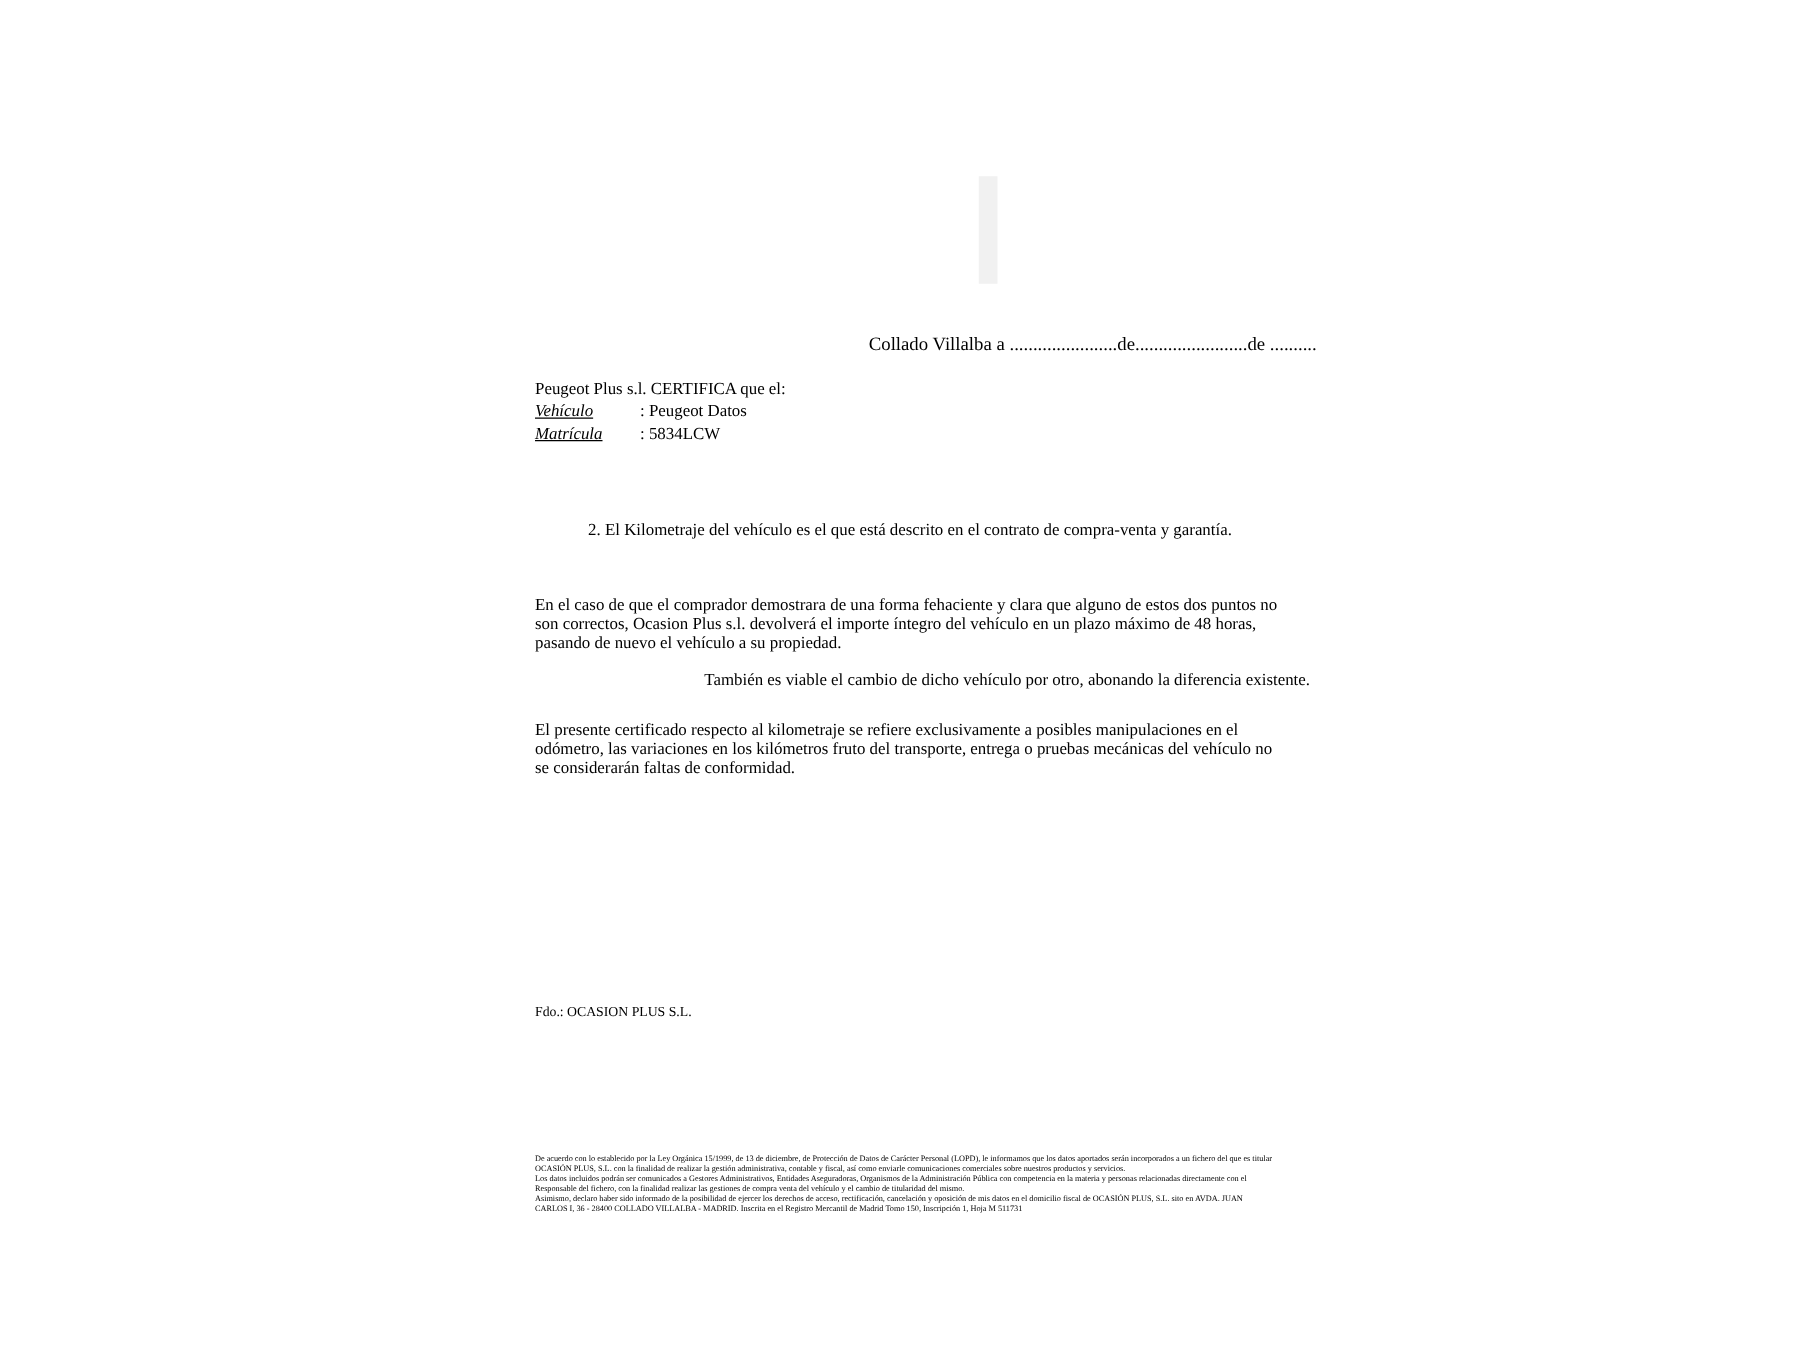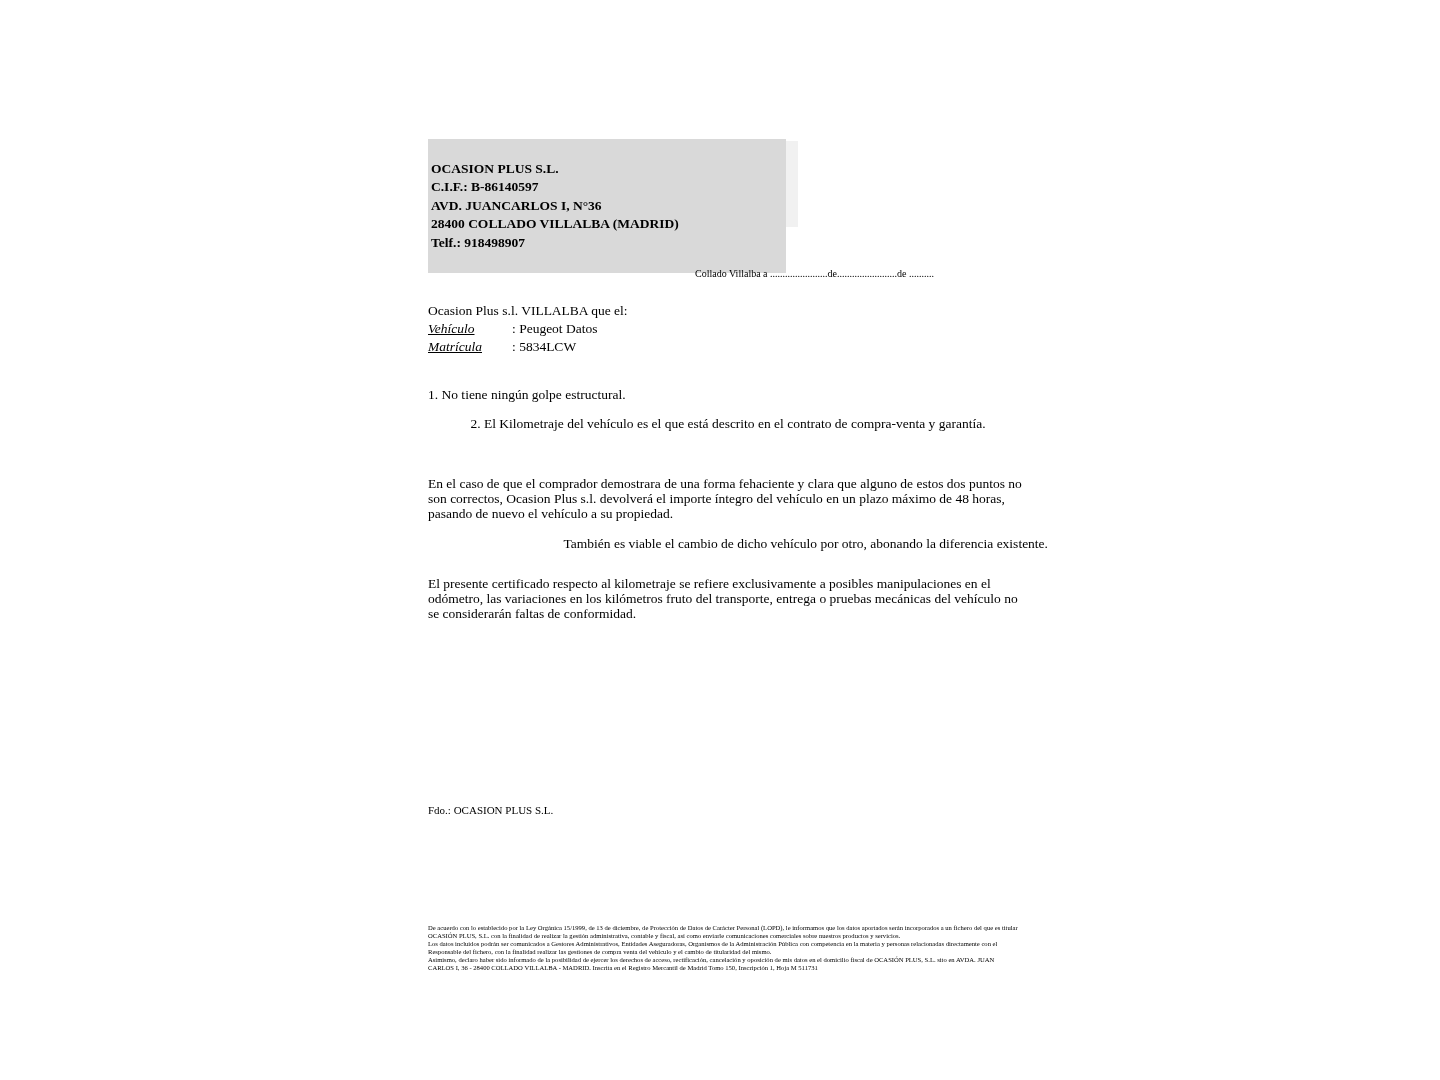--- a/index.html
+++ b/index.html
@@ -33,21 +33,21 @@
     left: 783px;
     top: 141px;
     width: 15px;
     height: 86px;
     background: #f1f1f1;
   }
 
   .date-line {
     left: 695px;
     top: 268px;
-    font-size: 10px;
+    font-size: 15px;
     white-space: nowrap;
   }
 
   .cert-block {
     left: 428px;
     top: 302px;
     font-size: 13.5px;
     line-height: 18px;
   }
   .cert-label {
@@ -93,41 +93,33 @@
     white-space: pre-line;
   }
 </style>
 </head>
 <body>
 
 <div class="page">
 
   <div class="abs header-box-edge"></div>
 
-  <div class="abs header-box" style="background: rgb(217, 217, 217);">
-    <div>OCASION PLUS S.L.
-C.I.F.: B-86140597
-AVD. JUANCARLOS I, N°36
-28400 COLLADO VILLALBA (MADRID)
-Telf.: 918498907</div>
-  </div>
 
   <div class="abs date-line">Collado Villalba a .......................de........................de ..........</div>
 
   <div class="abs cert-block">
-    <div>Ocasion Plus s.l. VILLALBA que el:</div>
+    <div>Peugeot Plus s.l. CERTIFICA que el:</div>
     <div>
       <span class="cert-label">Vehículo</span><span>: Peugeot Datos</span>
     </div>
     <div>
       <span class="cert-label">Matrícula</span><span>: 5834LCW</span>
     </div>
   </div>
 
-  <div class="abs point point-1">1. No tiene ningún golpe estructural.</div>
 
   <div class="abs point point-2">2. El Kilometraje del vehículo es el que está descrito en el contrato de compra-venta y garantía.</div>
 
   <div class="abs para para-1">En el caso de que el comprador demostrara de una forma fehaciente y clara que alguno de estos dos puntos no
 son correctos, Ocasion Plus s.l. devolverá el importe íntegro del vehículo en un plazo máximo de 48 horas,
 pasando de nuevo el vehículo a su propiedad.</div>
 
   <div class="abs para para-2">También es viable el cambio de dicho vehículo por otro, abonando la diferencia existente.</div>
 
 

